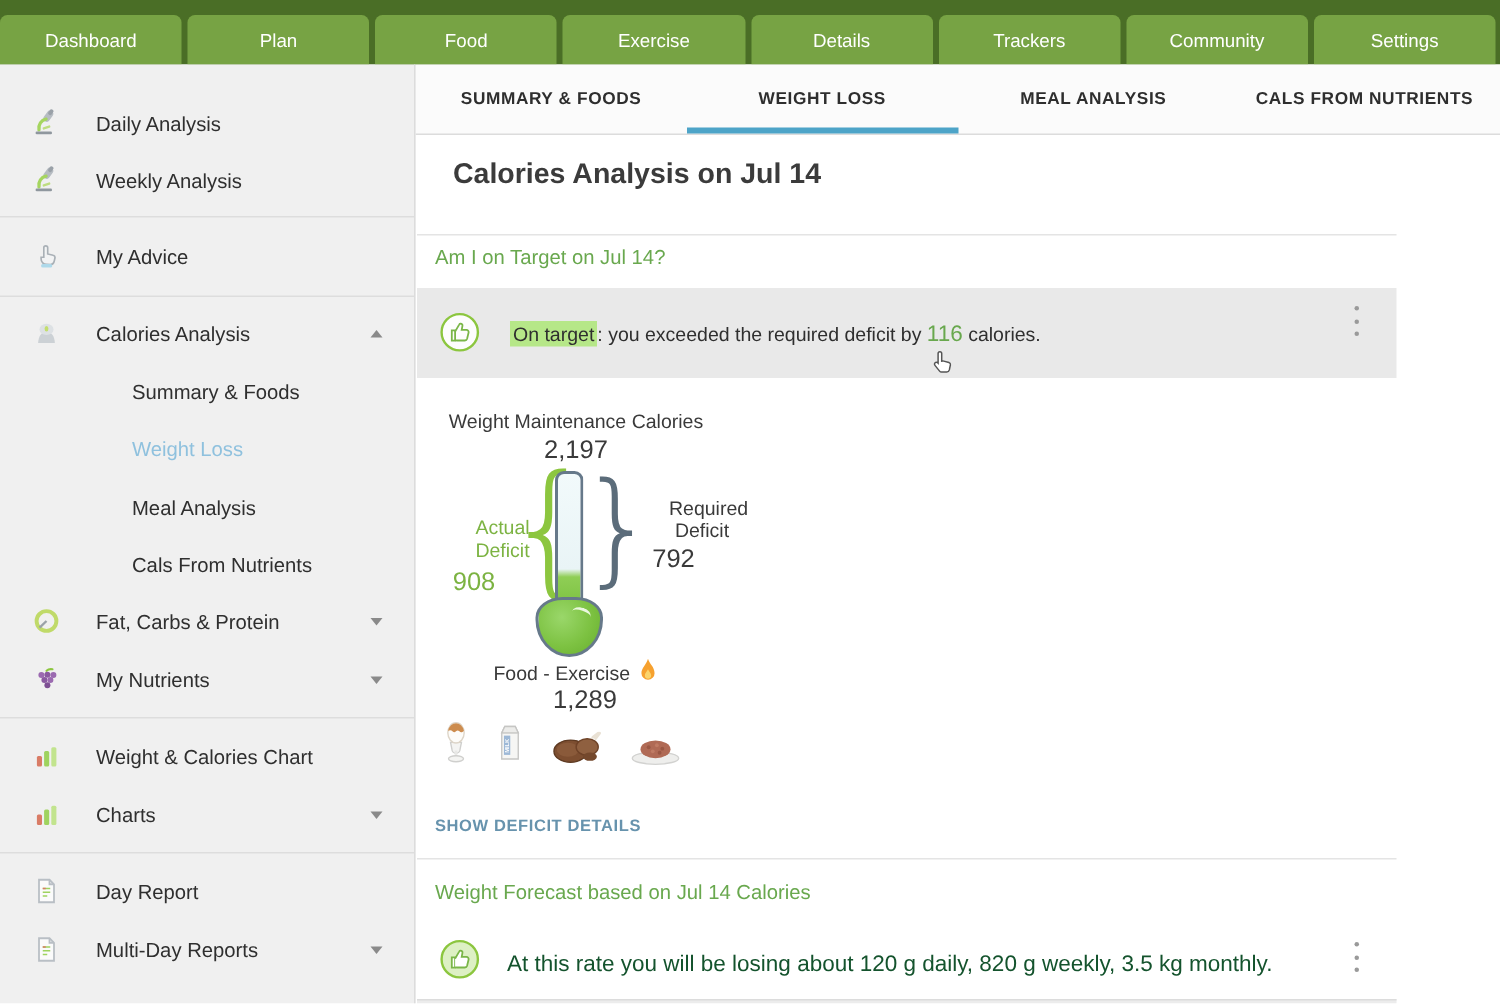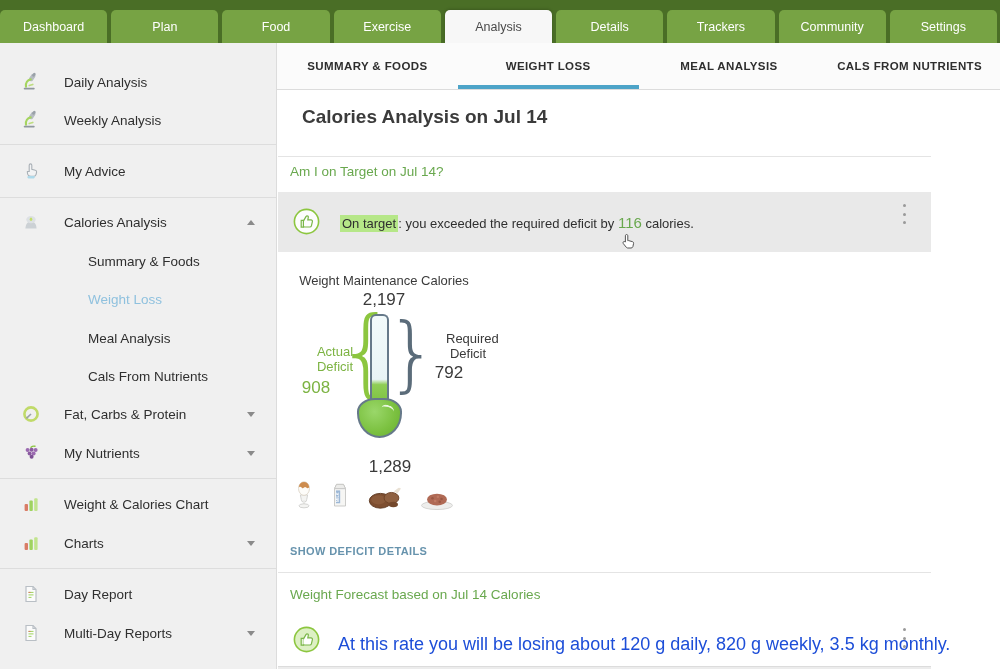--- a/index.html
+++ b/index.html
@@ -78,21 +78,21 @@
   .required-label { left:130px; top:61px; width:82px; color:#3a3a3a; }
   .required-value { left:130px; top:93px; width:82px; color:#3a3a3a; }
   .fe-label { top:168px; display:flex; align-items:center; justify-content:center; gap:5px; }
   .fe-value { top:187px;padding-left:12px; }
   .food-row { position:absolute; left:16px; top:208px; display:flex; align-items:flex-end; gap:15px; }
 
   .show-link { position:absolute; left:12px; top:455px; font-size:11px; font-weight:bold;
                letter-spacing:.4px; color:#6793ad; cursor:pointer; }
   .forecast-row { position:absolute; left:0; top:530px; width:100%; height:46px; }
   .forecast-row .thumb-wrap { left:15px; top:6px; }
-  .forecast-text { position:absolute; left:60px; top:14px; font-size:18px; color:#1d4ed8; white-space:nowrap; }
+  .forecast-text { position:absolute; left:60px; top:14px; font-size:15px; color:#14532d; white-space:nowrap; }
   .forecast-row .kebab { top:8px; }
   .bottom-strip { position:absolute; left:0; top:576px; width:100%; height:3px;
                   background:#ececec; border-top:1px solid #dcdcdc; }
 
   .cursor { position:absolute; left:343px; top:143px; width:17px; height:19px; }
 </style>
 </head>
 <body>
 
 <div class="screen">
@@ -102,23 +102,20 @@
         <span>Dashboard</span>
       </div>
     <div class="nav-tab">
         <span>Plan</span>
       </div>
     <div class="nav-tab">
         <span>Food</span>
       </div>
     <div class="nav-tab">
         <span>Exercise</span>
-      </div>
-    <div class="nav-tab active">
-        <span>Analysis</span>
       </div>
     <div class="nav-tab">
         <span>Details</span>
       </div>
     <div class="nav-tab">
         <span>Trackers</span>
       </div>
     <div class="nav-tab">
         <span>Community</span>
       </div>
@@ -325,20 +322,29 @@
       <span class="brace left">{</span>
       <span class="brace right">}</span>
       <div class="tube"></div>
       <div class="bulb"></div>
 
       <div class="side-label actual-label">Actual<br>Deficit</div>
       <div class="side-value actual-value">908</div>
       <div class="side-label required-label">Required<br>Deficit</div>
       <div class="side-value required-value">792</div>
 
+      <div class="t-center t-label fe-label">
+        <span>Food - Exercise</span>
+        <span>
+          <svg viewBox="0 0 16 20" width="14" height="18">
+              <path d="M8 1c1 4 5 6 5 11a5 5 0 01-10 0C3 8 6.5 6 8 1z" fill="#f6a12f"></path>
+              <path d="M8 9c.8 2 2.4 2.8 2.4 4.8a2.4 2.4 0 01-4.8 0C5.6 11.8 7 11 8 9z" fill="#fbd46b"></path>
+            </svg>
+        </span>
+      </div>
       <div class="t-center t-value fe-value">1,289</div>
 
       <div class="food-row">
         <span>
           <svg viewBox="0 0 22 34" width="20" height="32">
               <path d="M7 18h8l-1 5a3 3 0 01-6 0z" fill="#f4f4f2" stroke="#cfcfcd"></path>
               <rect x="10" y="24" width="2" height="4" fill="#e8e8e6"></rect>
               <ellipse cx="11" cy="30" rx="5.5" ry="2.2" fill="#f4f4f2" stroke="#cfcfcd"></ellipse>
               <ellipse cx="11" cy="11" rx="6" ry="7.5" fill="#fdfcf9" stroke="#ddd5c8"></ellipse>
               <path d="M5.2 9.5a6 7.5 0 0111.6 0c-1.6 1.6-2.4 1.2-3.3.4-1-.8-1.6-.8-2.5 0-.9.8-1.5.9-2.4.1-1-.9-1.8-1.2-3.4-.5z" fill="#cd8c4e"></path>

